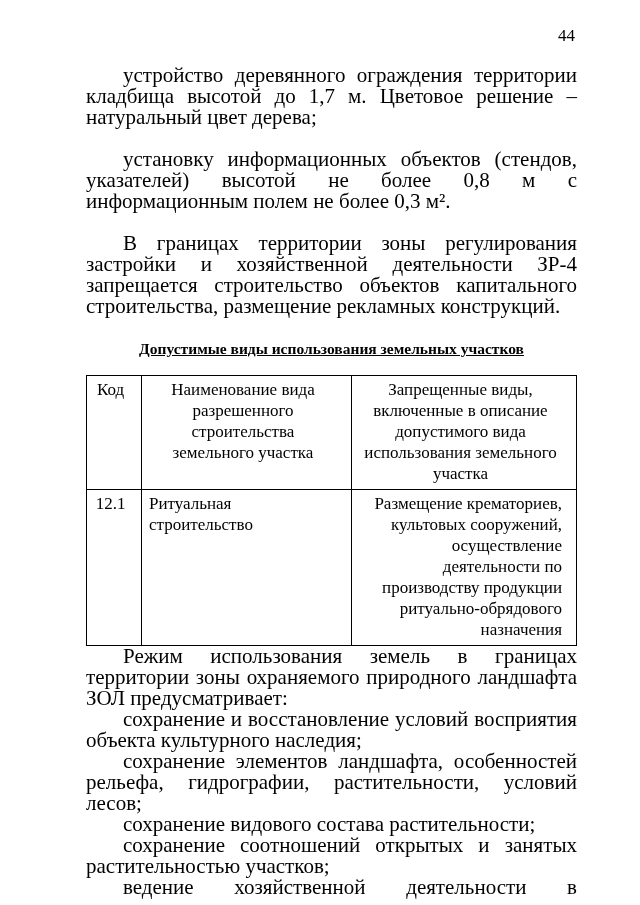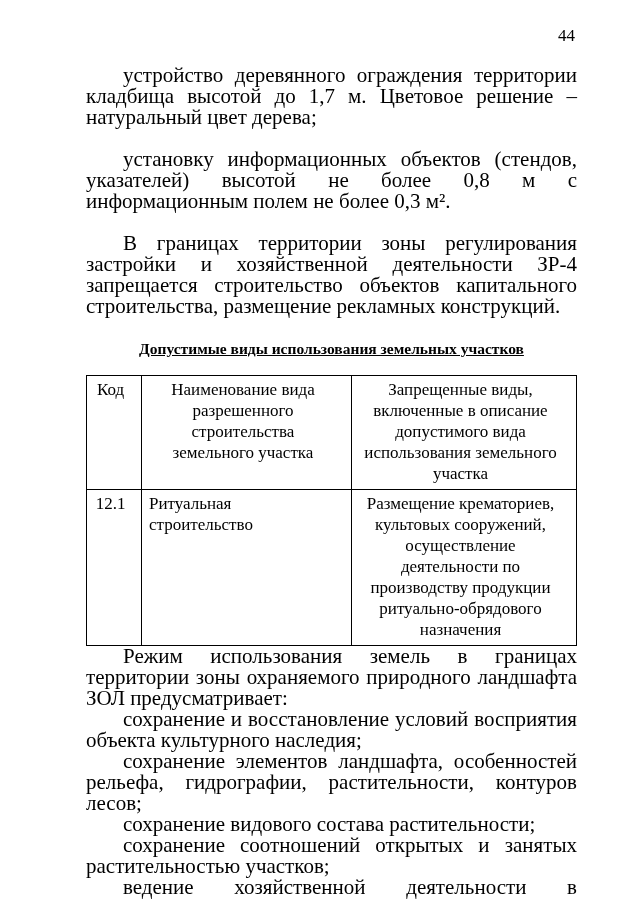--- a/index.html
+++ b/index.html
@@ -65,21 +65,21 @@
   col.col-name { width: 210px; }
   col.col-prohibited { width: auto; }
   td.cell-code {
     text-align: center;
     padding-left: 11px;
   }
   td.cell-name {
     text-align: left;
   }
   td.cell-prohibited {
-    text-align: center;
+    text-align: right;
   }
   .requirements-body .para {
     margin: 0;
   }
 </style>
 </head>
 <body>
 
 <div class="page">
 
@@ -110,21 +110,21 @@
         <td class="cell-name">Ритуальная строительство</td>
         <td class="cell-prohibited">Размещение крематориев, культовых сооружений, осуществление деятельности по производству продукции ритуально-обрядового назначения</td>
       </tr>
     </tbody>
   </table>
 
 
   <div class="requirements-body">
     <p class="para">Режим использования земель в границах территории зоны охраняемого природного ландшафта ЗОЛ предусматривает:</p>
     <p class="para">сохранение и восстановление условий восприятия объекта культурного наследия;</p>
-    <p class="para">сохранение элементов ландшафта, особенностей рельефа, гидрографии, растительности, контуров лесов;</p>
+    <p class="para">сохранение элементов ландшафта, особенностей рельефа, гидрографии, растительности, условий лесов;</p>
     <p class="para">сохранение видового состава растительности;</p>
     <p class="para">сохранение соотношений открытых и занятых растительностью участков;</p>
     <p class="para">ведение хозяйственной деятельности в соответствии с видом разрешенного использования земельного участка без права возведения зданий и сооружений;</p>
     <p class="para">осуществление природоохранных и природовосстановительных мероприятий, проведение работ по защите рельефа от естественного разрушения;</p>
 
   </div>
 
 </div>
 
 </body></html>

